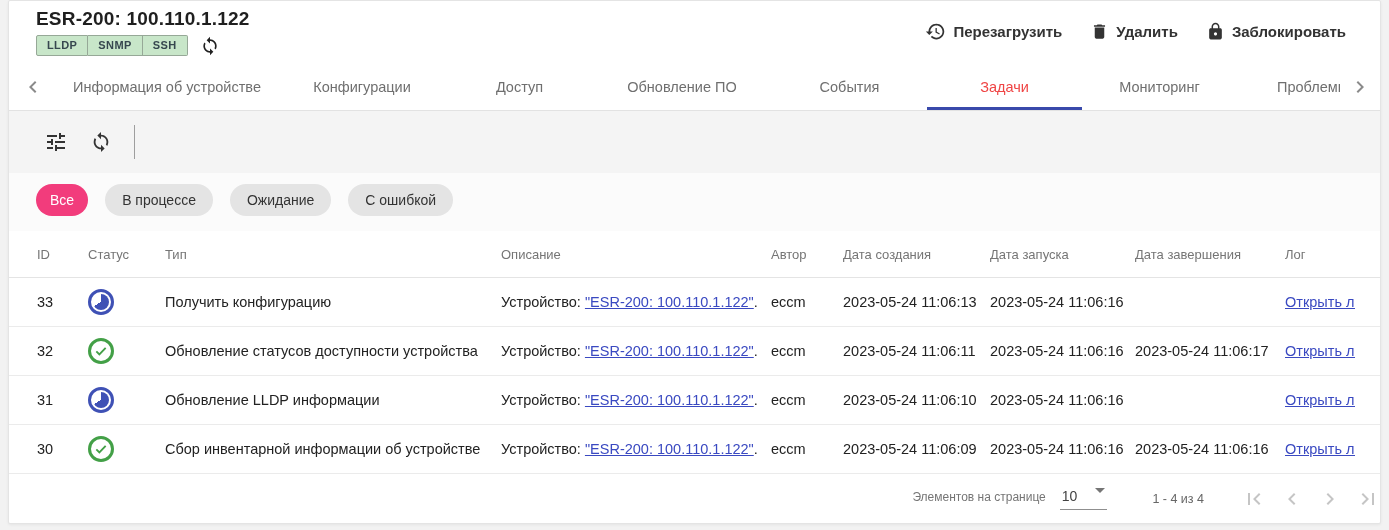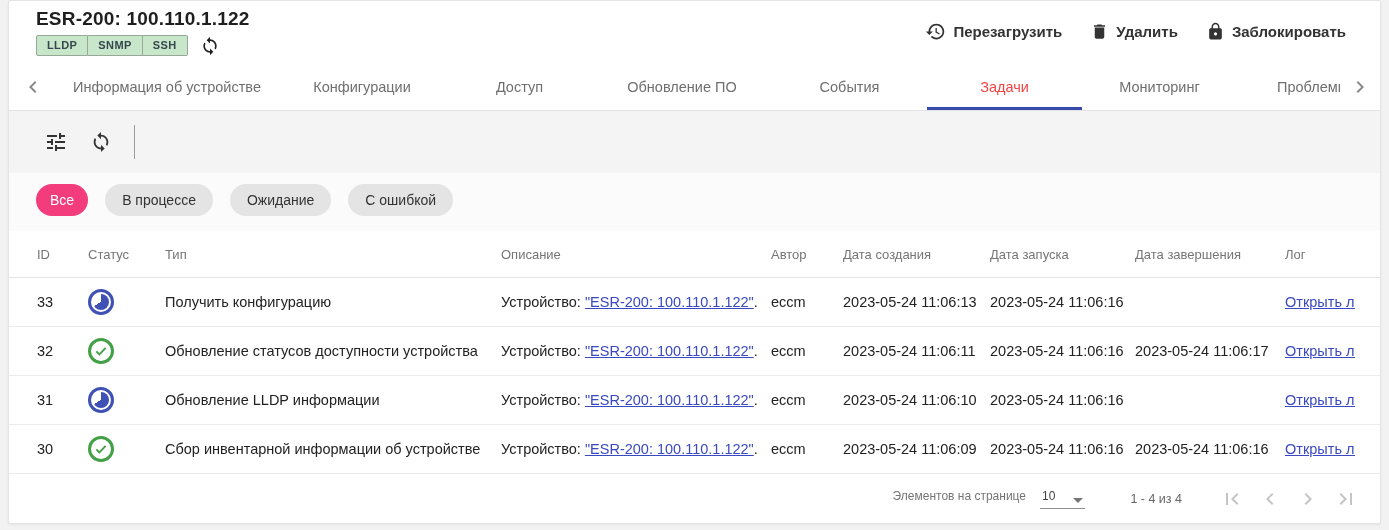--- a/index.html
+++ b/index.html
@@ -78,26 +78,26 @@
   }
   .st-progress i {
     display:block; width:16px; height:16px; border-radius:50%;
     background:conic-gradient(#3f51b5 0deg 240deg, #ffffff 240deg 360deg);
   }
   .st-success {
     width:26px; height:26px; border-radius:50%; border:3px solid #43a047;
     display:flex; align-items:center; justify-content:center; color:#43a047;
   }
   
-  .footer { flex:1; display:flex; align-items:center; justify-content:flex-end; padding-right:22px; color:#757575; font-size:12px; }
+  .footer { flex:1; display:flex; align-items:center; justify-content:flex-end; color:#757575; font-size:12px; }
   .pp { display:flex; align-items:baseline; margin-right:45px; }
   .pp-select {
-    display:inline-flex; align-items:flex-end; gap:18px; margin-left:14px;
+    display:inline-flex; align-items:flex-start; gap:18px; margin-left:14px;
     border:none; background:none; cursor:pointer; font-family:inherit;
-    font-size:12px; color:#424242; border-bottom:1px solid #8f8f8f; padding:0 2px 5px 2px;
+    font-size:14px; color:#424242; border-bottom:1px solid #8f8f8f; padding:0 2px 5px 2px;
   }
   .caret { width:0; height:0; border-left:5px solid transparent; border-right:5px solid transparent; border-top:5px solid #757575; }
   .range { color:#666; margin-right:38px; font-size:12.5px; }
   .pager { display:flex; gap:14px; }
   .pager .icon-btn { color:#c5c5c5; cursor:default; }
 </style>
 </head>
 <body>
 
 <div class="card">

